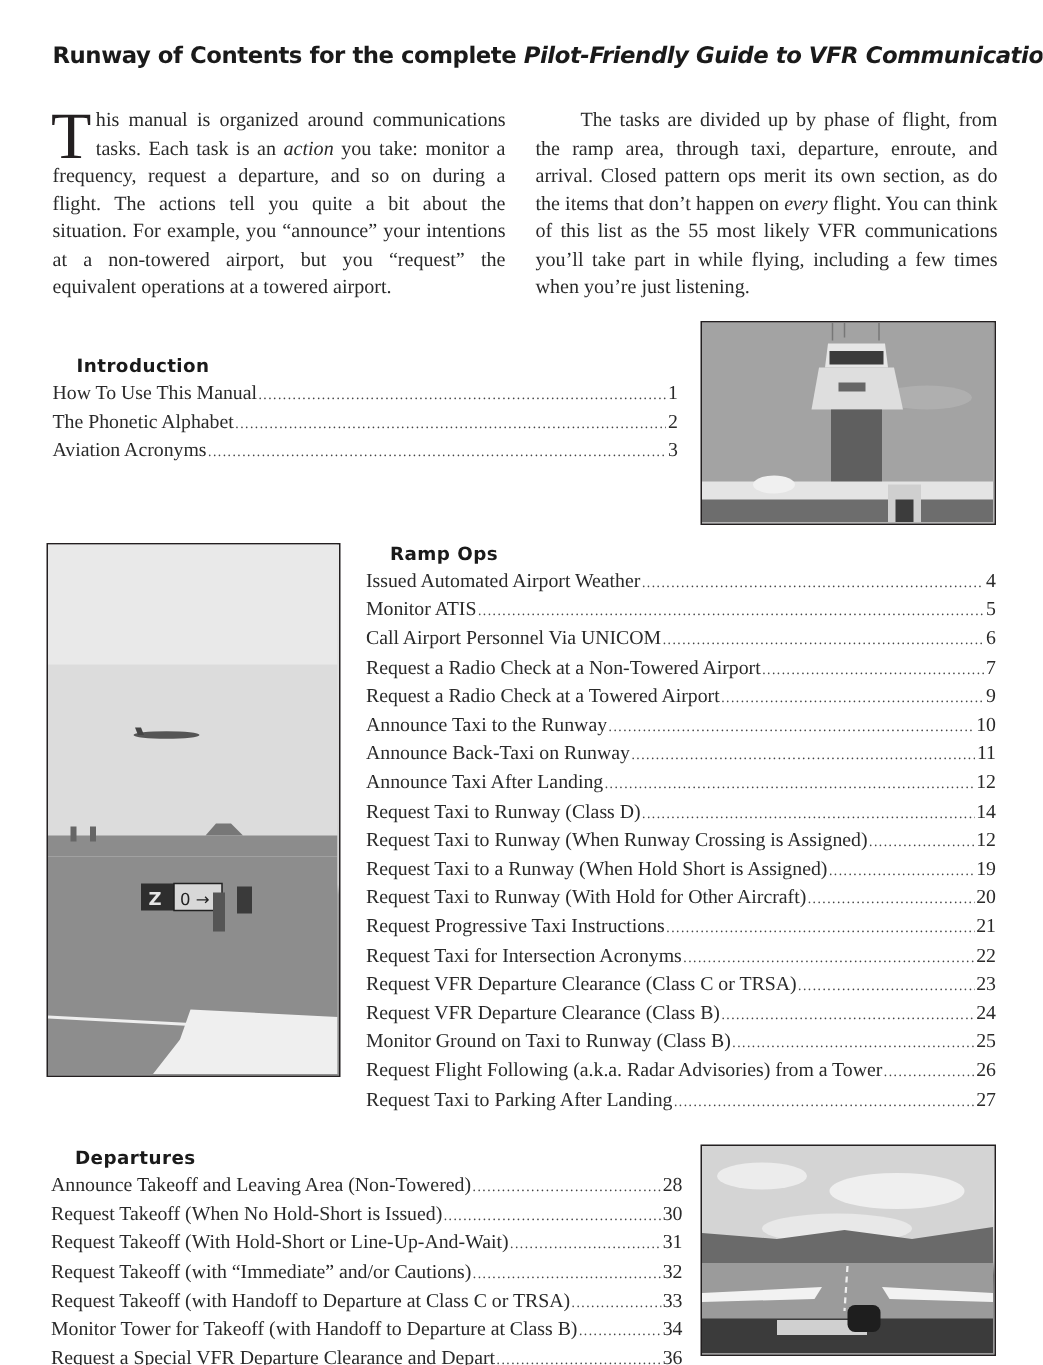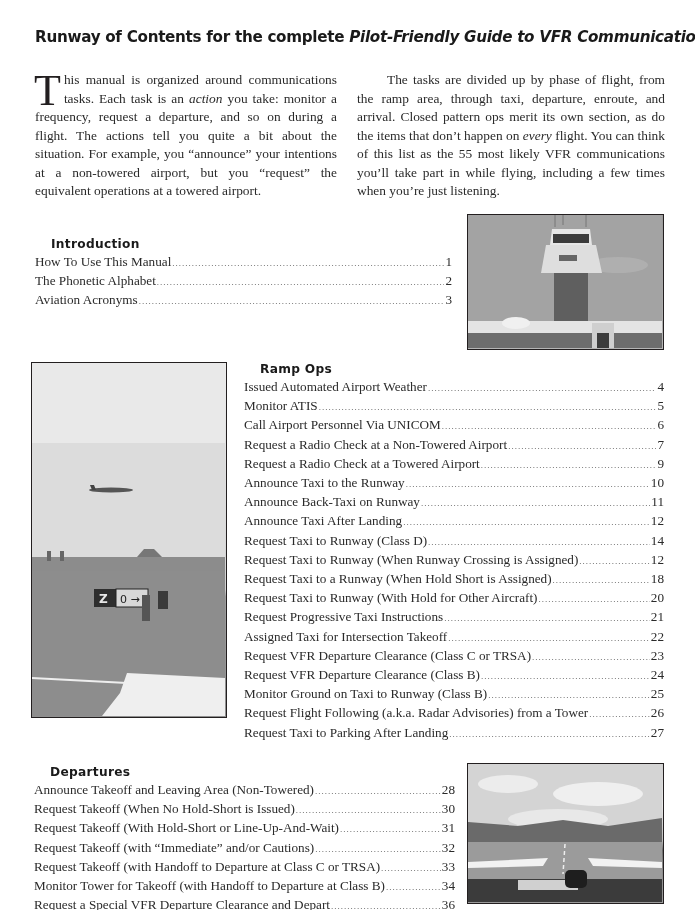--- a/index.html
+++ b/index.html
@@ -131,34 +131,34 @@
         <span class="page">14</span>
       </div>
       <div class="toc-row">
         <span class="label">Request Taxi to Runway (When Runway Crossing is Assigned)</span>
         <span class="leader"></span>
         <span class="page">12</span>
       </div>
       <div class="toc-row">
         <span class="label">Request Taxi to a Runway (When Hold Short is Assigned)</span>
         <span class="leader"></span>
-        <span class="page">18</span>
+        <span class="page">19</span>
       </div>
       <div class="toc-row">
         <span class="label">Request Taxi to Runway (With Hold for Other Aircraft)</span>
         <span class="leader"></span>
         <span class="page">20</span>
       </div>
       <div class="toc-row">
         <span class="label">Request Progressive Taxi Instructions</span>
         <span class="leader"></span>
         <span class="page">21</span>
       </div>
       <div class="toc-row">
-        <span class="label">Assigned Taxi for Intersection Takeoff</span>
+        <span class="label">Request Taxi for Intersection Acronyms</span>
         <span class="leader"></span>
         <span class="page">22</span>
       </div>
       <div class="toc-row">
         <span class="label">Request VFR Departure Clearance (Class C or TRSA)</span>
         <span class="leader"></span>
         <span class="page">23</span>
       </div>
       <div class="toc-row">
         <span class="label">Request VFR Departure Clearance (Class B)</span>

